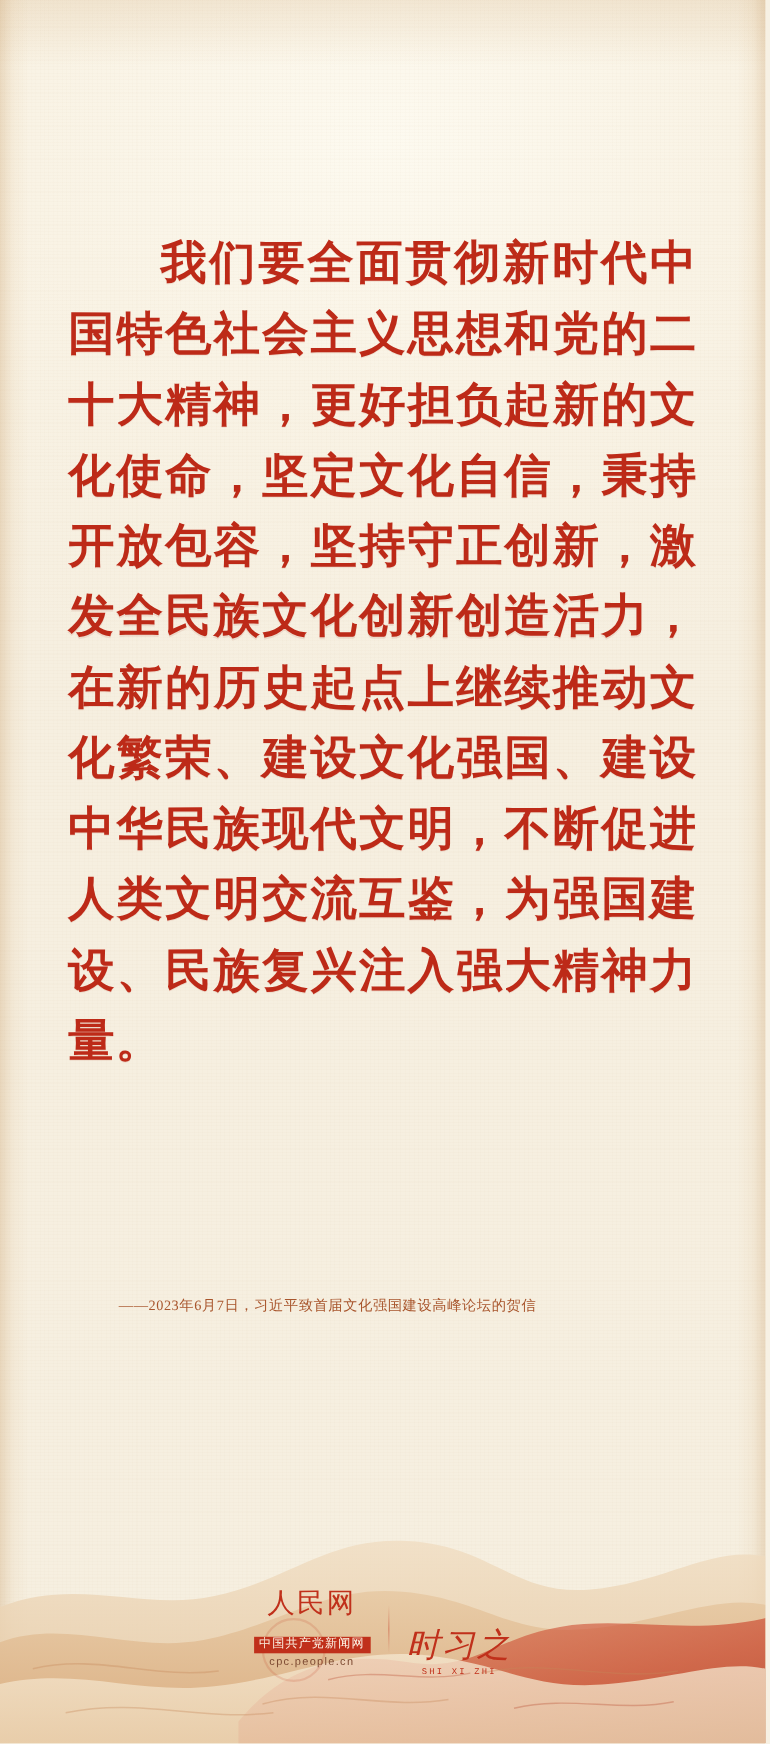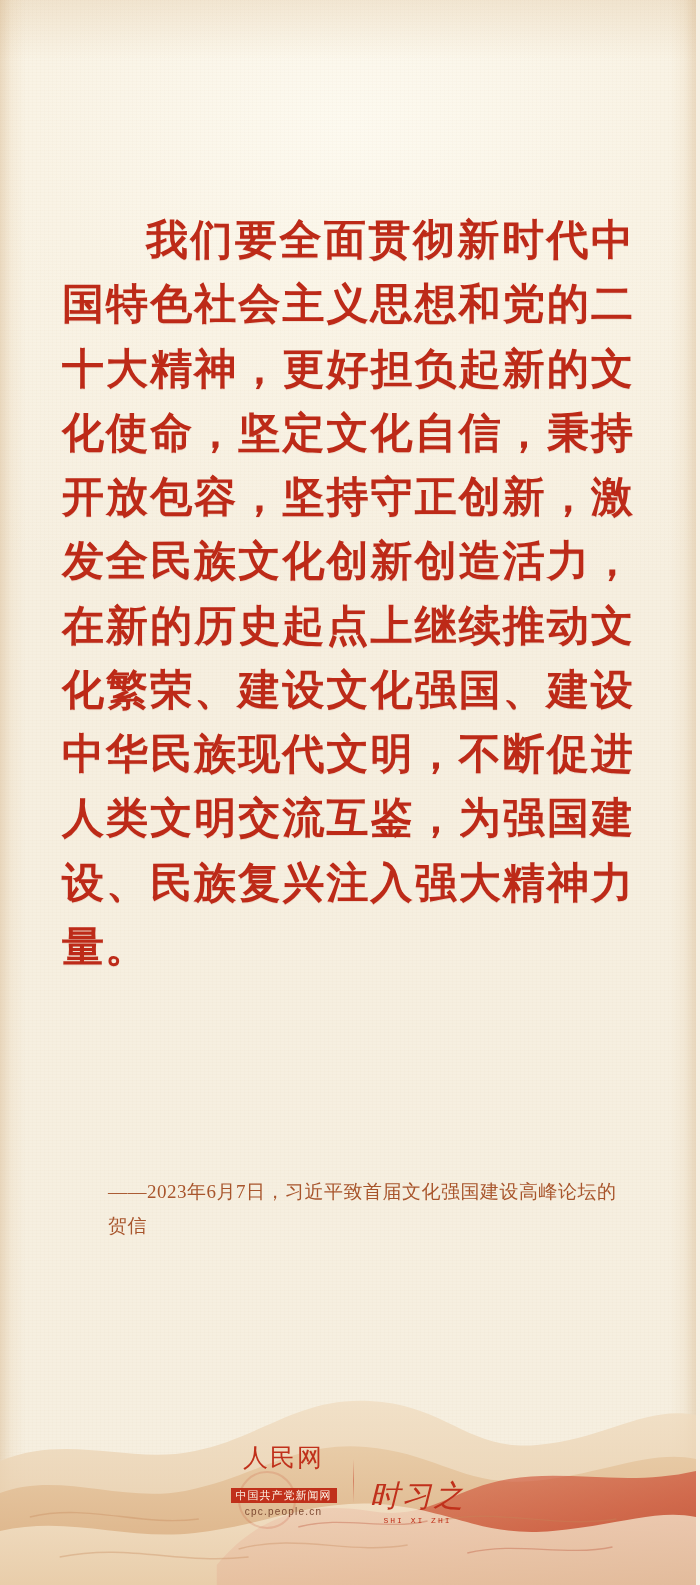--- a/index.html
+++ b/index.html
@@ -65,21 +65,21 @@
     text-indent: 2em;
     font-family: "Liberation Serif", "DejaVu Serif", serif;
     text-shadow: 0 1px 0 rgba(160,40,20,0.10);
   }
   .attribution {
     position: absolute;
     left: 108px;
     right: 70px;
     top: 1175px;
     color: #a8552c;
-    font-size: 19px;
+    font-size: 13px;
     line-height: 1.78;
     letter-spacing: 0.5px;
     font-family: "Liberation Serif", "DejaVu Serif", serif;
   }
 
   
   .waves {
     position: absolute;
     left: 0; right: 0; bottom: 0;
     height: 320px;
@@ -110,21 +110,21 @@
     letter-spacing: 2px;
     font-family: "Liberation Serif", "DejaVu Serif", serif;
   }
   .brand-people .bp-sub {
     margin-top: 18px;
     background: #c0301b;
     color: #fdf6e8;
     font-size: 11px;
     letter-spacing: 1px;
     padding: 2px 5px;
-    font-family: Liberation Serif, serif;
+    font-family: Liberation Mono, monospace;
   }
   .brand-people .bp-url {
     margin-top: 4px;
     color: #7d4a32;
     font-size: 10px;
     letter-spacing: 1.2px;
     font-family: Liberation Sans, sans-serif;
   }
   .divider-dot {
     width: 1px;

